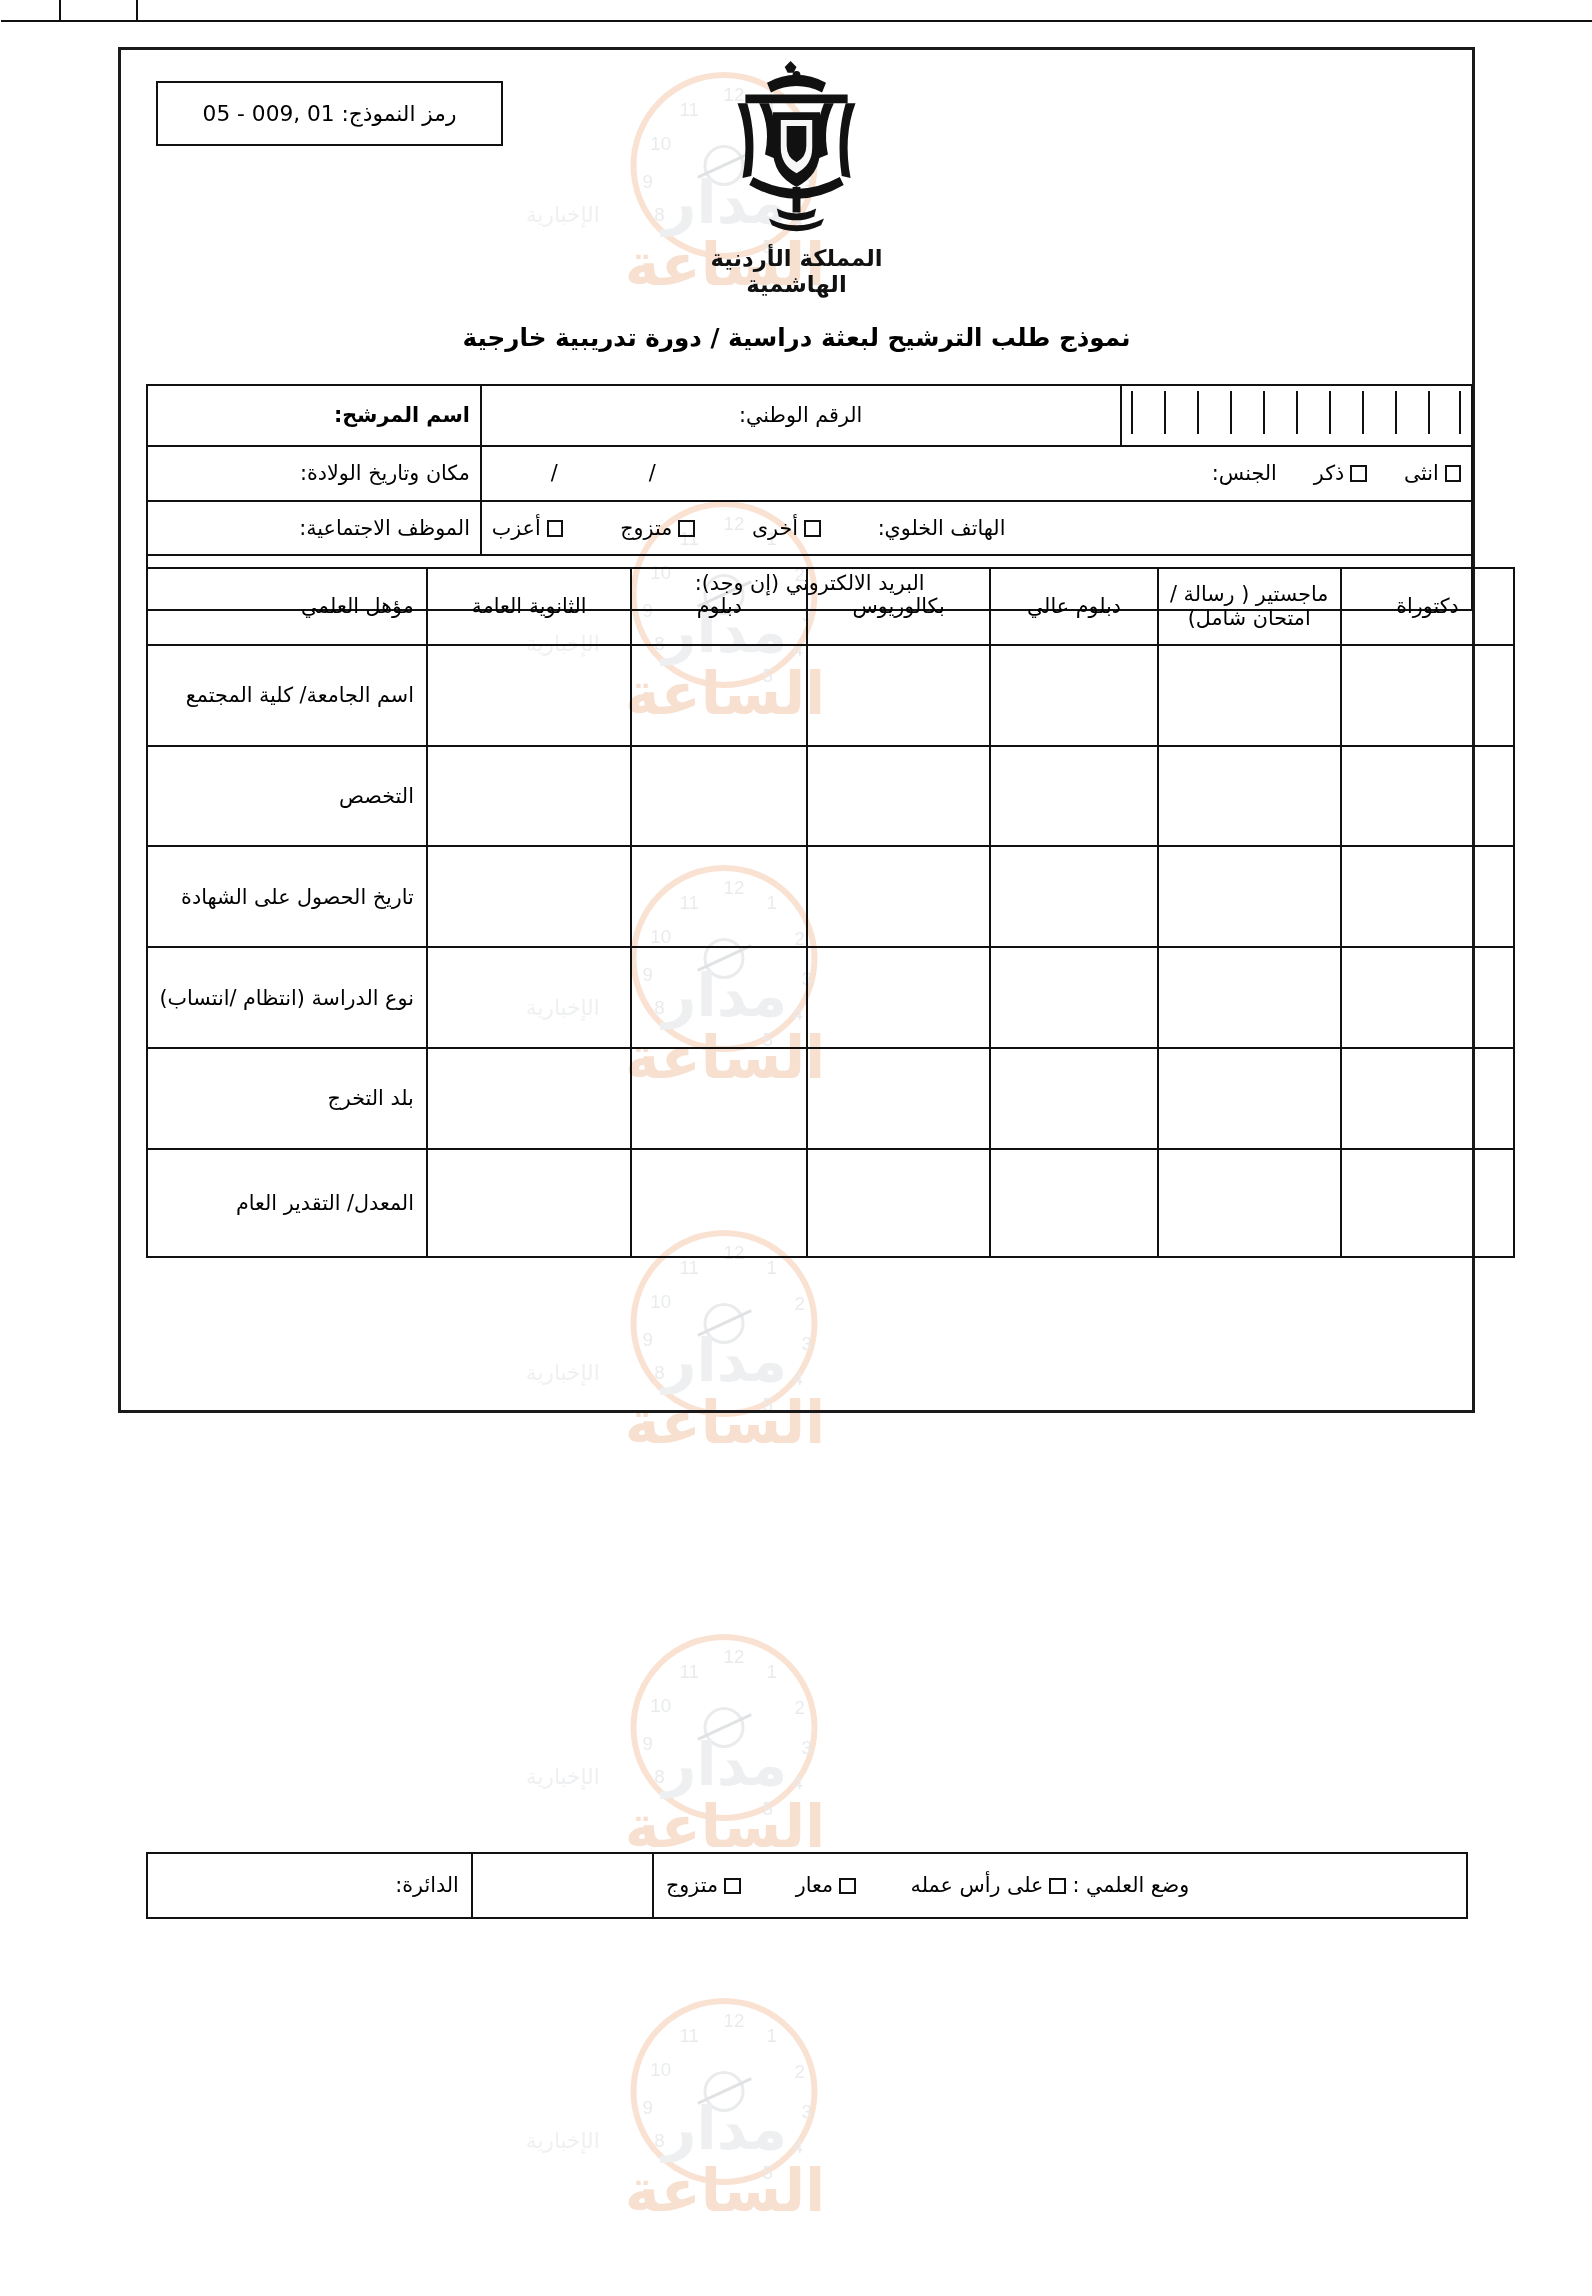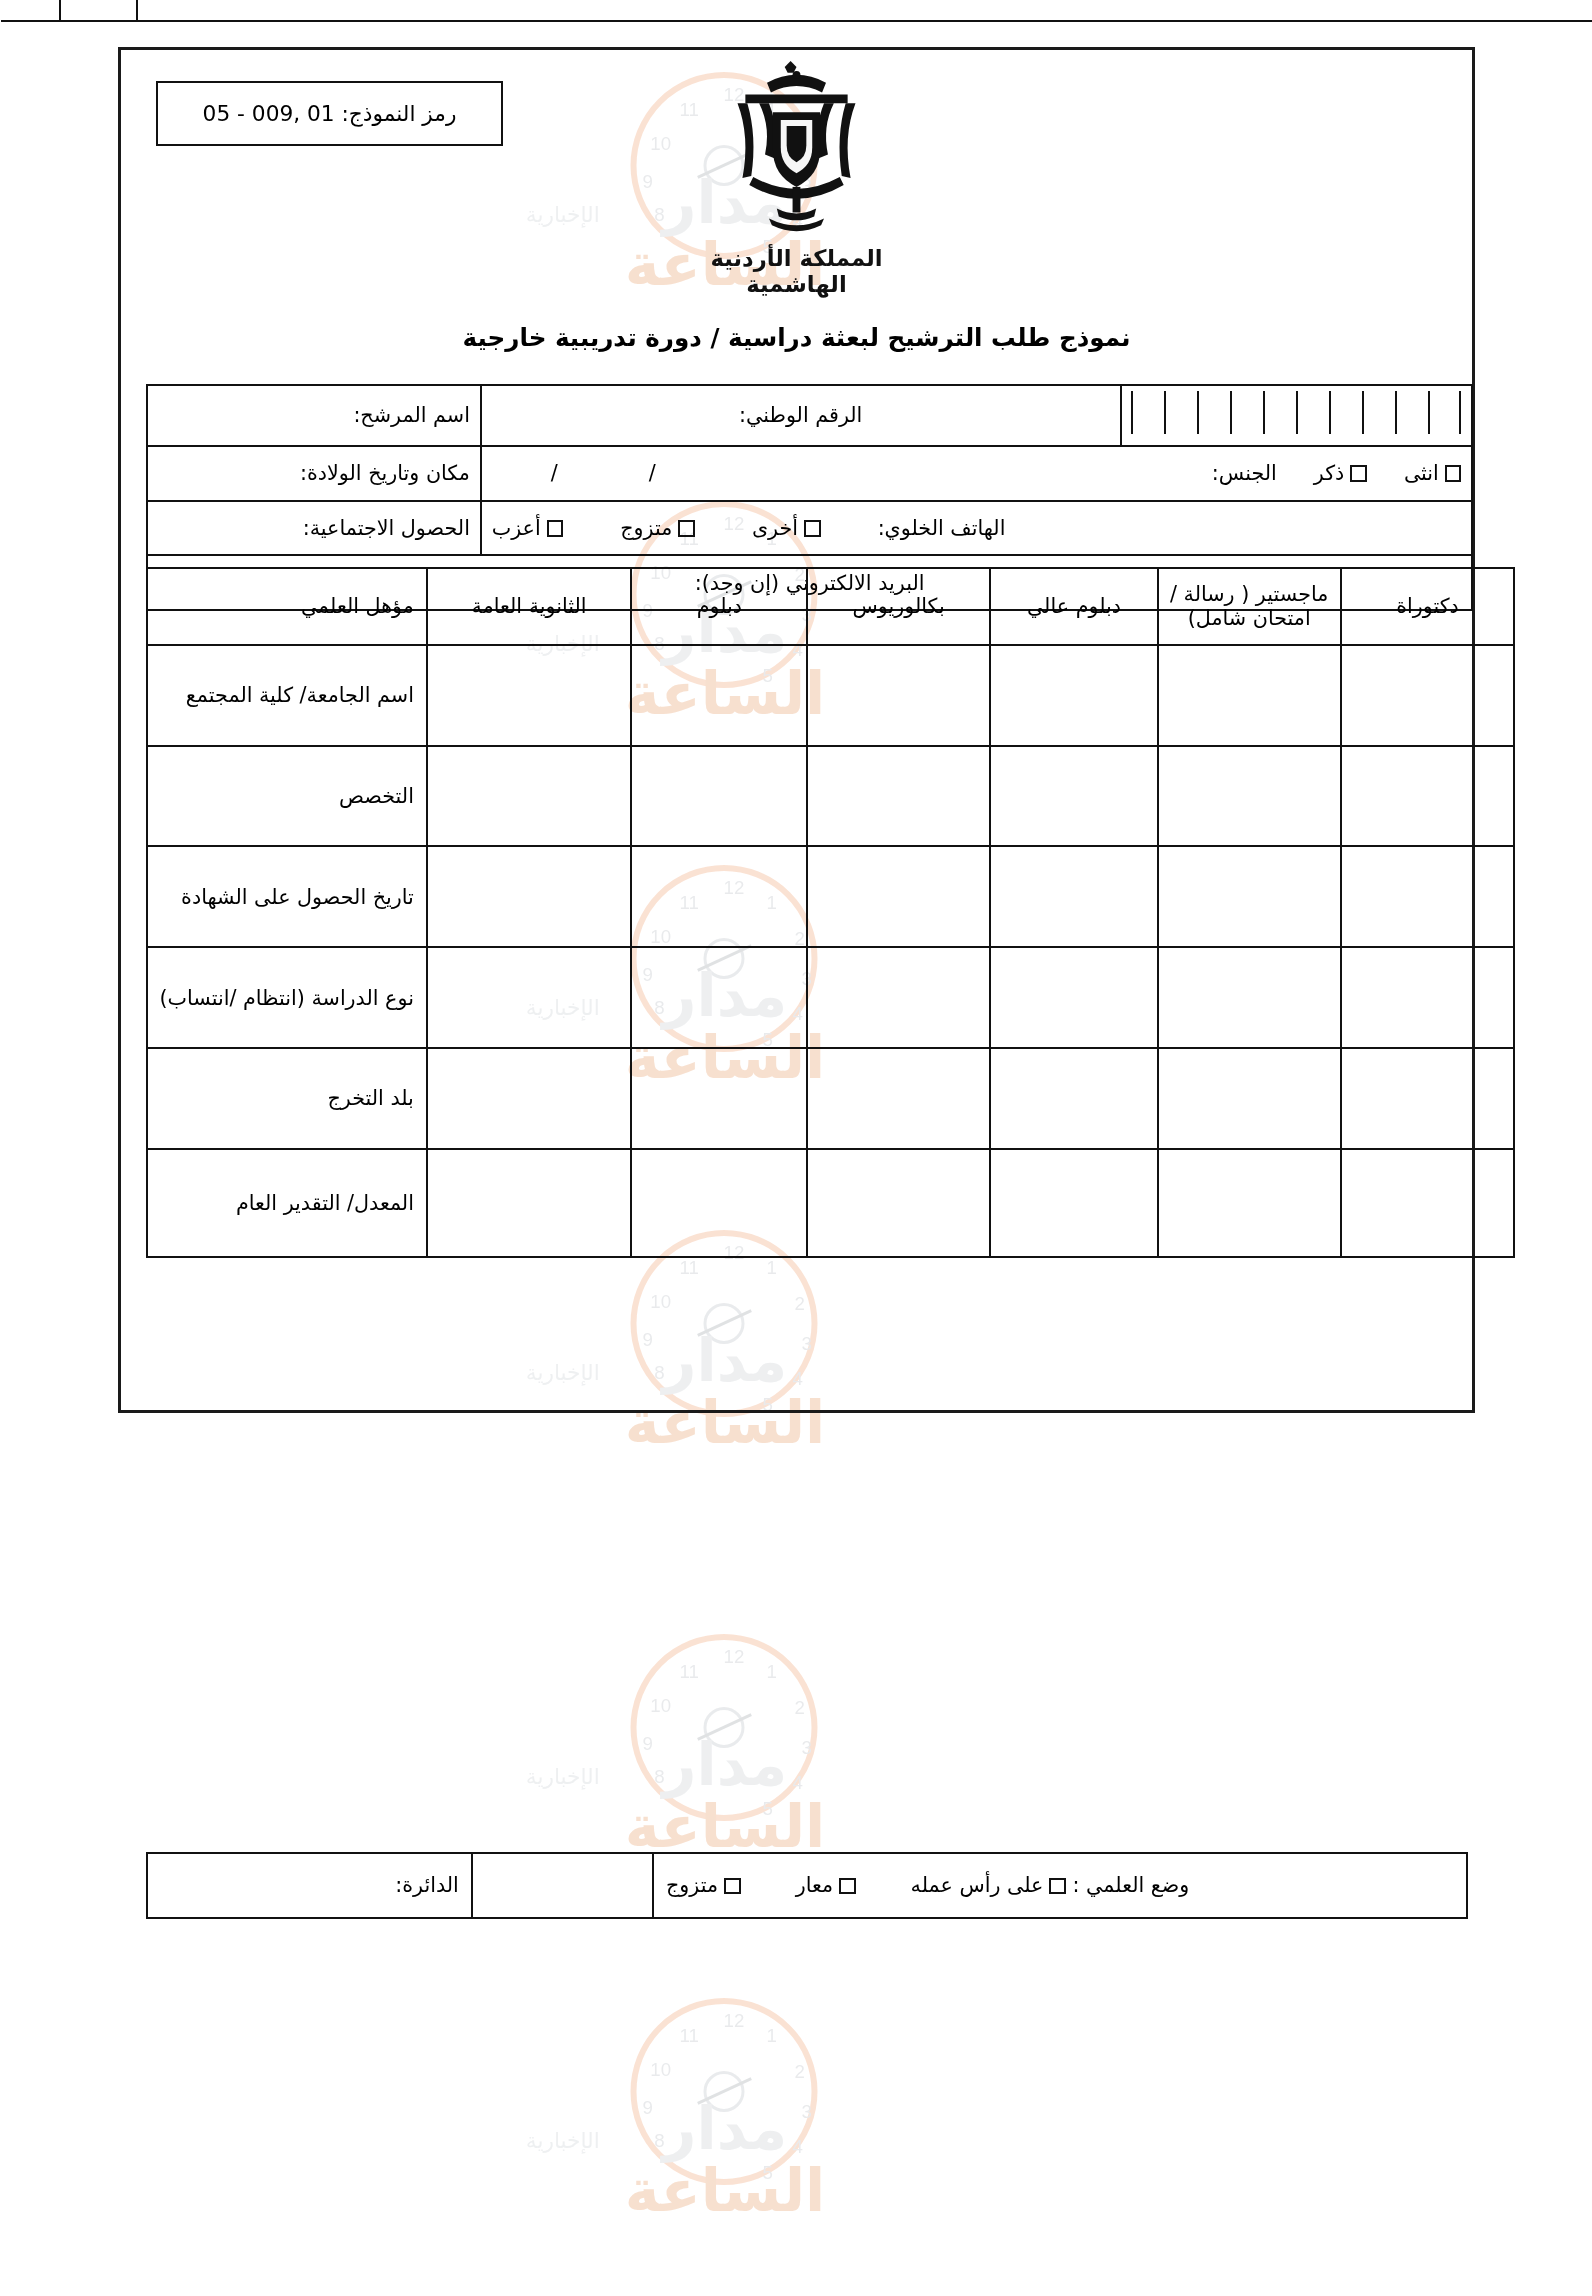--- a/index.html
+++ b/index.html
@@ -429,21 +429,21 @@
           <span></span>
               <span></span>
               <span></span>
               <span></span>
               <span></span>
         </span>
       </td>
       <td style="width:618px;text-align:center;">
         <span class="lbl">الرقم الوطني:</span>
       </td>
-      <td style="width:312px;">
+      <td style="width:312px;font-weight:bold;">
         <span class="lbl">اسم المرشح:</span>
       </td>
     </tr>
     <tr>
       <td colspan="2" style="height:43px;">
         <div style="display:flex; align-items:center; justify-content:space-between; width:100%;">
           <div style="display:flex; align-items:center; gap:37px;">
             <span><span class="chk"></span><span>انثى</span></span>
             <span><span class="chk"></span><span>ذكر</span></span>
             <span class="lbl">الجنس:</span>
@@ -461,21 +461,21 @@
     <tr>
       <td colspan="2" style="height:43px;">
         <div style="display:flex; align-items:center; justify-content:flex-end; gap:57px;">
           <span class="lbl">الهاتف الخلوي:</span>
           <span><span class="chk"></span><span>أخرى</span></span>
           <span><span class="chk"></span><span>متزوج</span></span>
           <span><span class="chk"></span><span>أعزب</span></span>
         </div>
       </td>
       <td>
-        <span class="lbl">الحصول الاجتماعية:</span>
+        <span class="lbl">الموظف الاجتماعية:</span>
       </td>
     </tr>
     <tr>
       <td colspan="3" style="height:43px;">
         <div style="text-align:center;">
           <span class="lbl">البريد الالكتروني (إن وجد):</span>
         </div>
       </td>
     </tr>
   </tbody>

